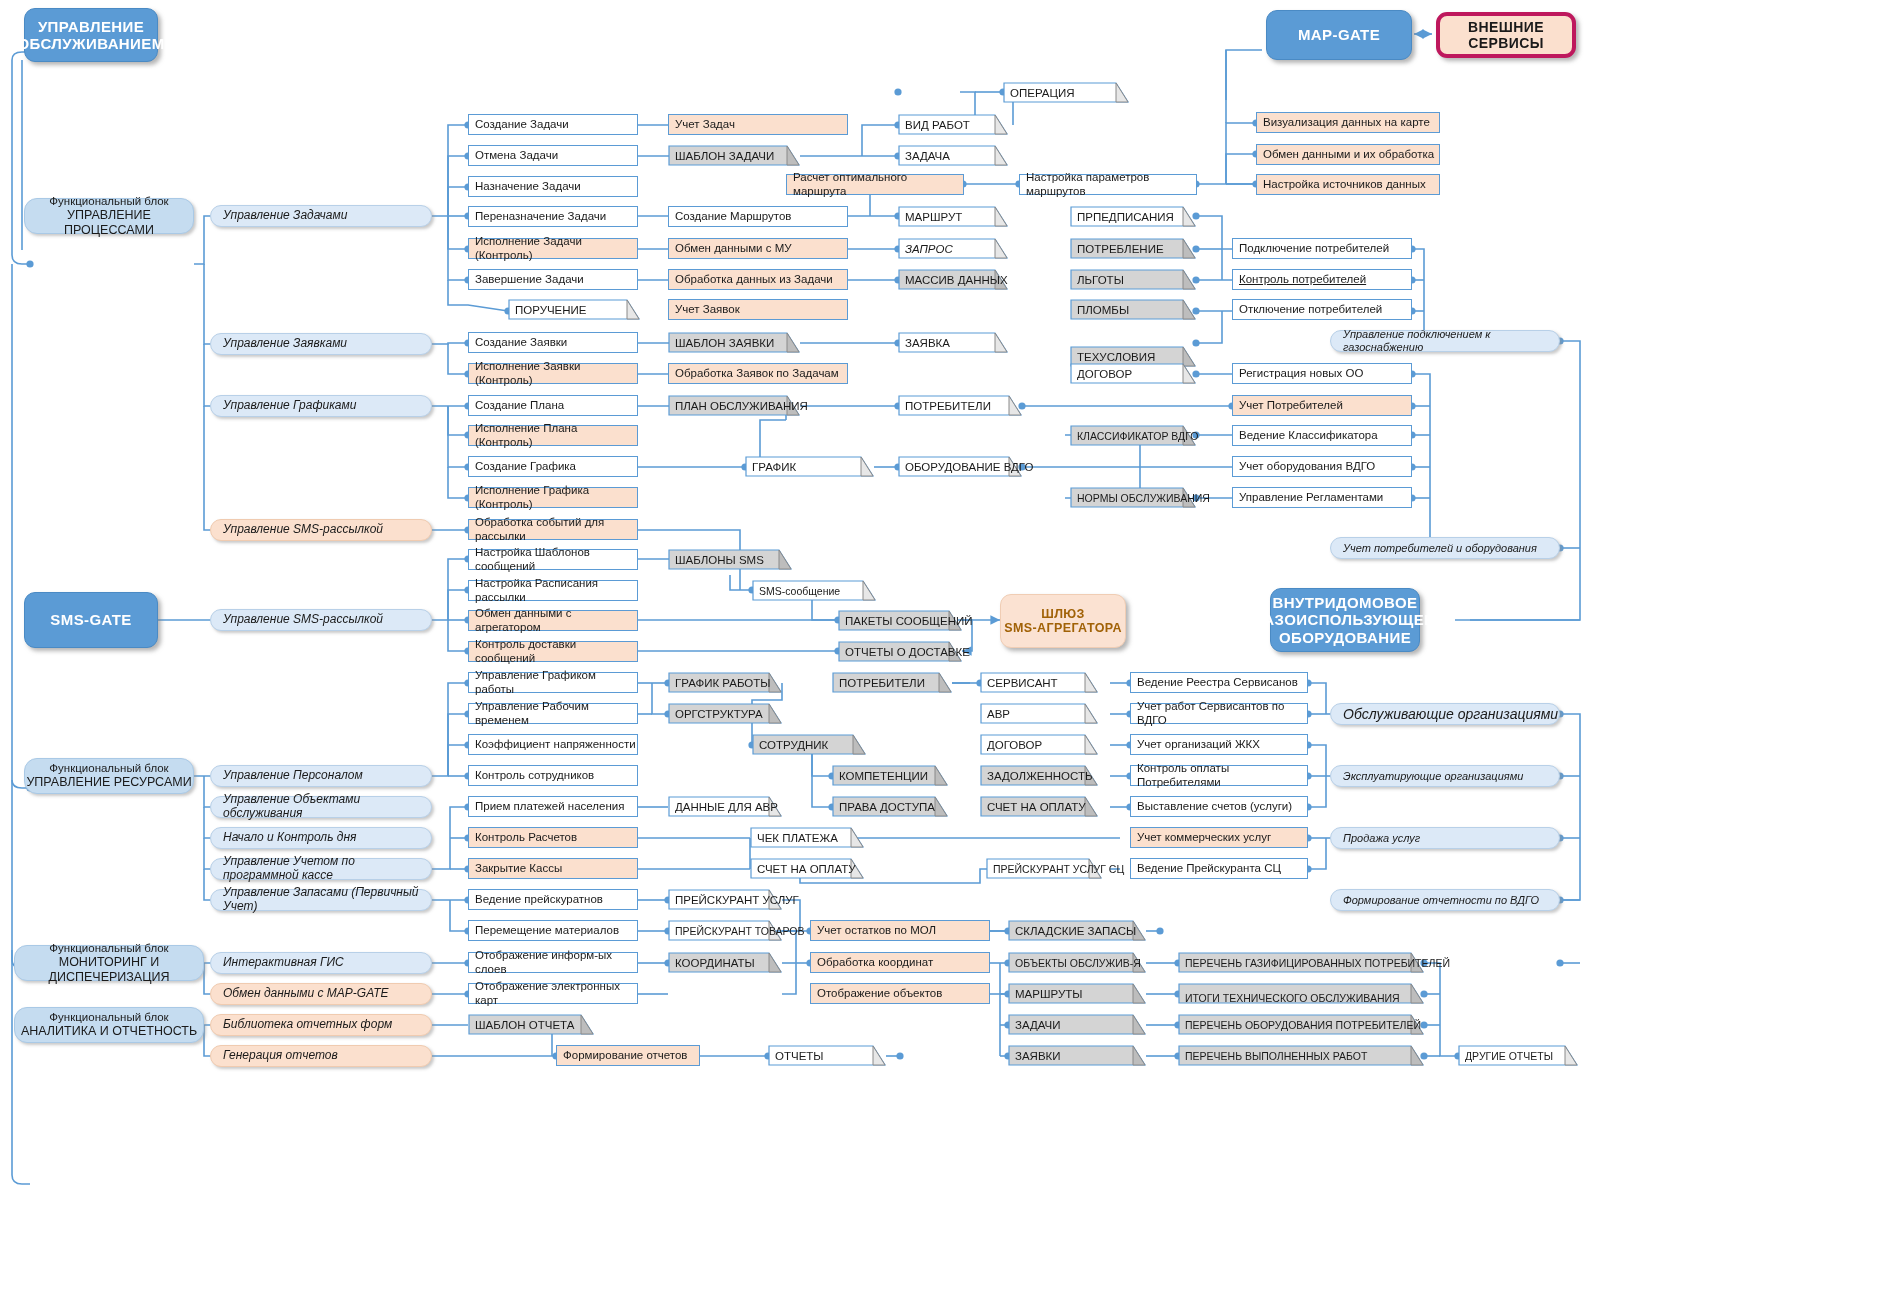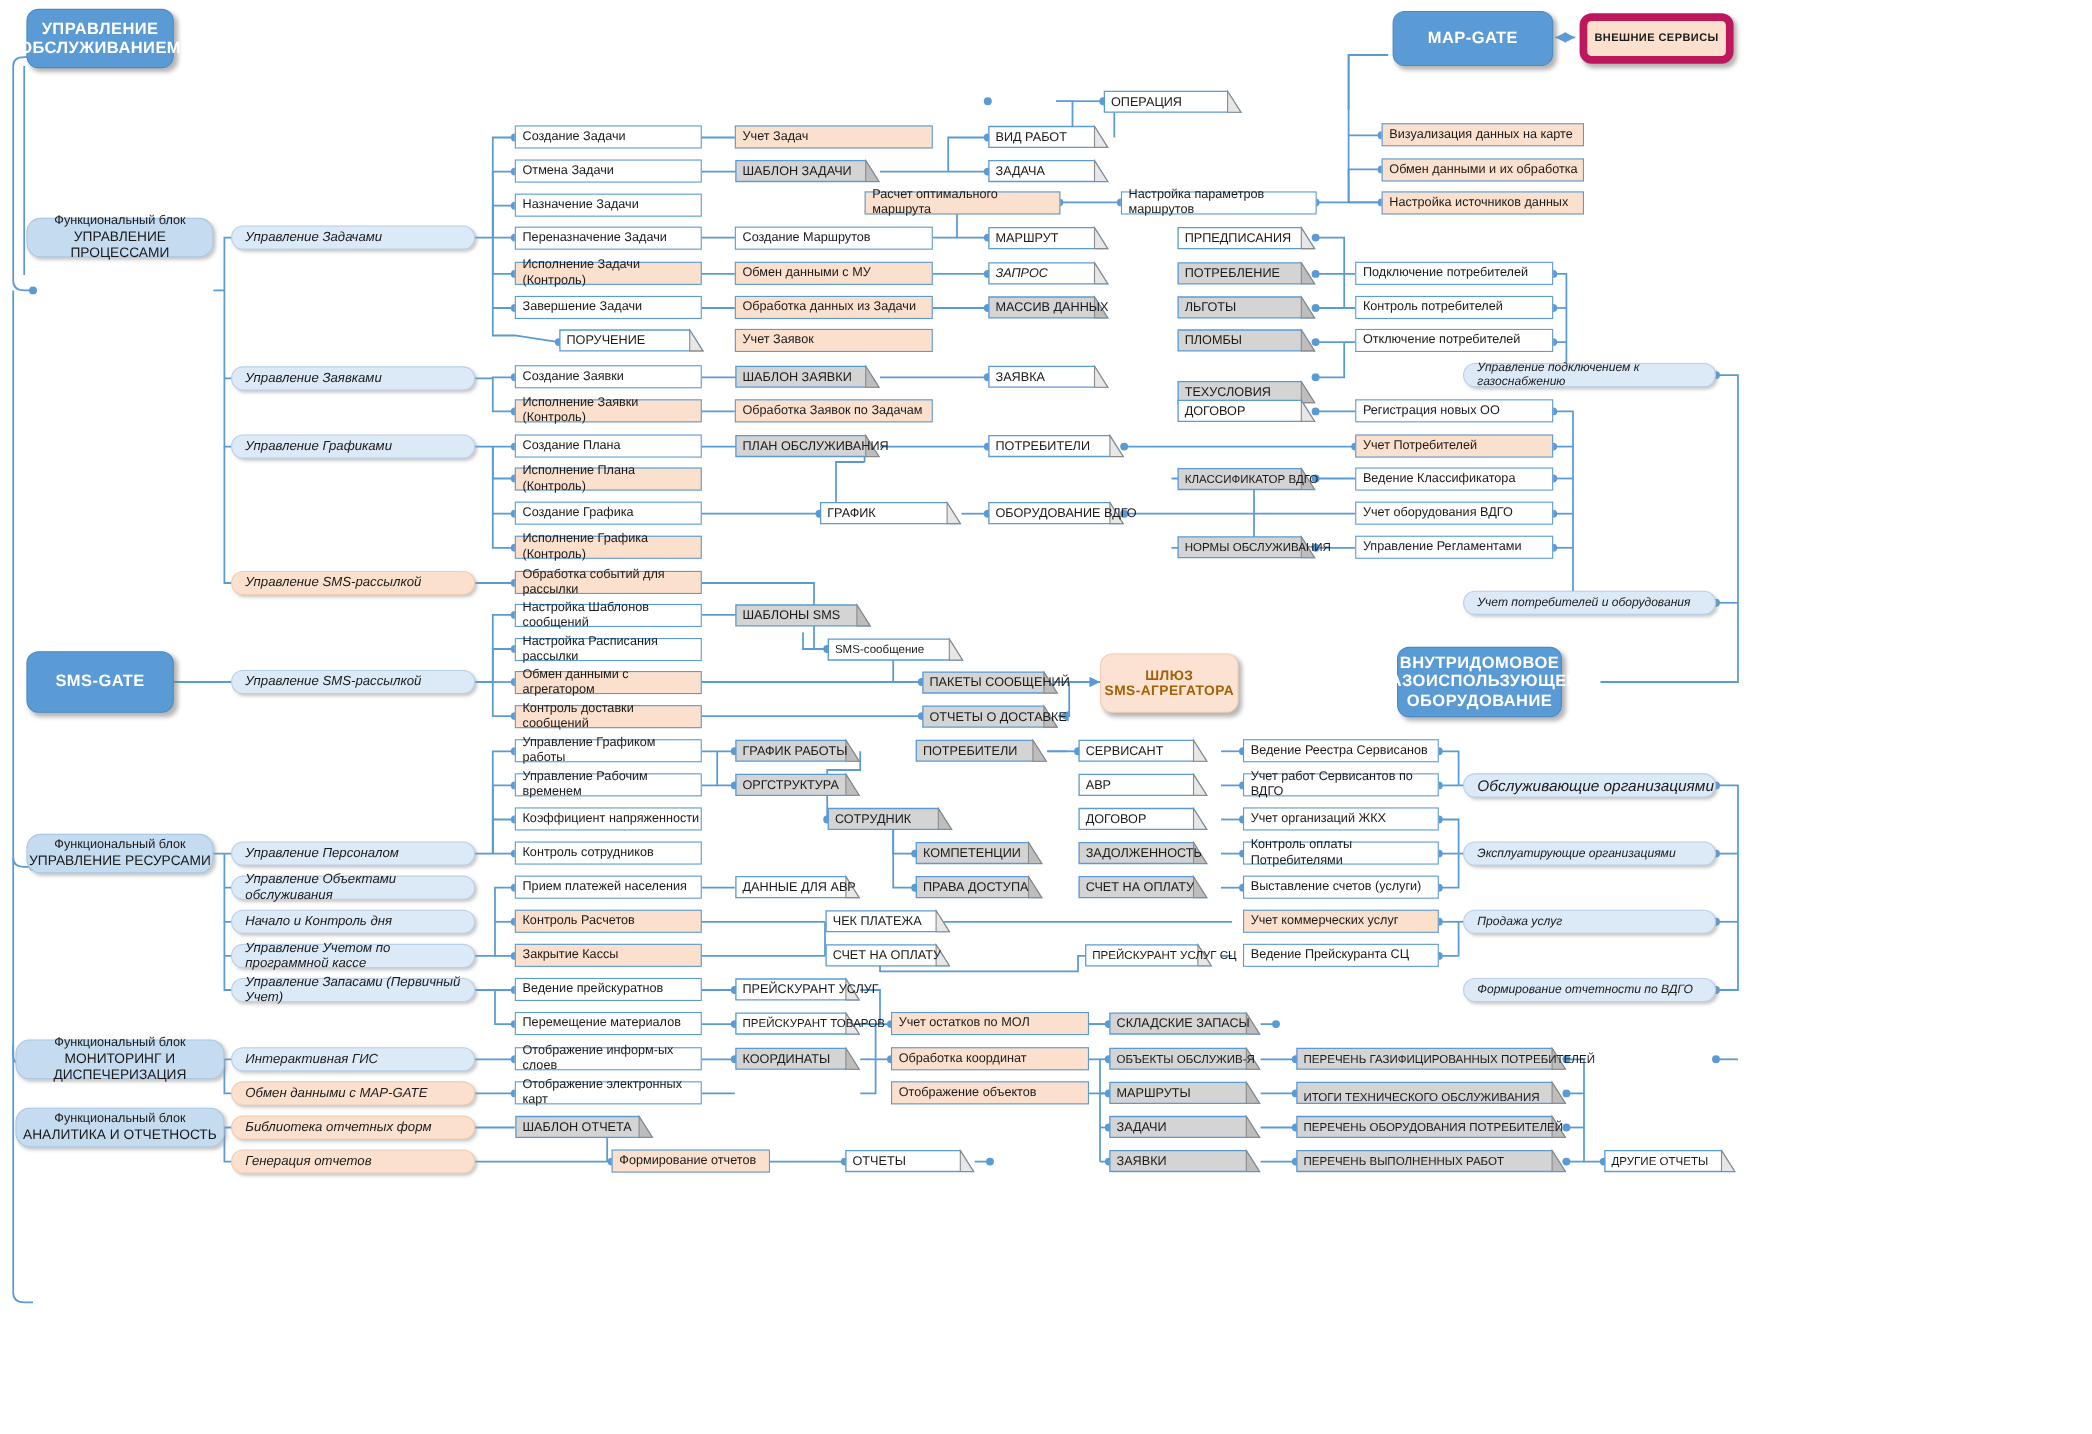--- a/index.html
+++ b/index.html
@@ -10,21 +10,21 @@
 
   
   .node{position:absolute;box-sizing:border-box;display:flex;align-items:center;
         font-size:11.5px;color:#1a1a1a;line-height:1.15;}
 
   
   .gate{border-radius:11px;background:#5b9bd5;border:1px solid #4a8ac4;
         color:#ffffff;font-weight:bold;justify-content:center;text-align:center;
         font-size:15px;letter-spacing:.4px;
         box-shadow:3px 3px 4px rgba(120,120,120,.55);}
-  .gate.peach{background:#fbe0ce;border:7px solid #be185d;color:#1a1a1a;font-size:10px;}
+  .gate.peach{background:#fbe0ce;border:4px solid #be185d;color:#1a1a1a;font-size:14px;}
   .gate.peach2{background:#fbe2d2;border:1px solid #f0cdb4;color:#a16207;font-size:12.5px;}
 
   
   .cap{border-radius:13px;background:#dce9f7;border:1px solid #b8d0e8;
        padding-left:12px;font-style:italic;font-size:12px;
        box-shadow:2px 2px 3px rgba(150,150,150,.5);}
   .cap.peach{background:#fbe0ce;border:1px solid #f0cbb0;}
   .cap.fb{font-style:normal;background:#c5dcf0;border:1px solid #a9c9e6;
           justify-content:center;text-align:center;padding-left:0;font-size:12px;}
 
@@ -637,21 +637,21 @@
   <div class="node rect peach" style="left:1256px;top:144px;width:184px;height:21px;">
       <span>Обмен данными и их обработка</span>
     </div>
   <div class="node rect peach" style="left:1256px;top:174px;width:184px;height:21px;">
       <span>Настройка источников данных</span>
     </div>
 
   <div class="node rect" style="left:1232px;top:238px;width:180px;height:21px;">
       <span>Подключение потребителей</span>
     </div>
-  <div class="node rect" style="left:1232px;top:269px;width:180px;height:21px;">
+  <div class="node rect" style="left:1232px;top:269px;width:180px;height:21px;text-decoration:underline;">
       <span>Контроль потребителей</span>
     </div>
   <div class="node rect" style="left:1232px;top:299px;width:180px;height:21px;">
       <span>Отключение потребителей</span>
     </div>
   <div class="node rect" style="left:1232px;top:363px;width:180px;height:21px;">
       <span>Регистрация новых ОО</span>
     </div>
   <div class="node rect peach" style="left:1232px;top:395px;width:180px;height:21px;">
       <span>Учет Потребителей</span>

